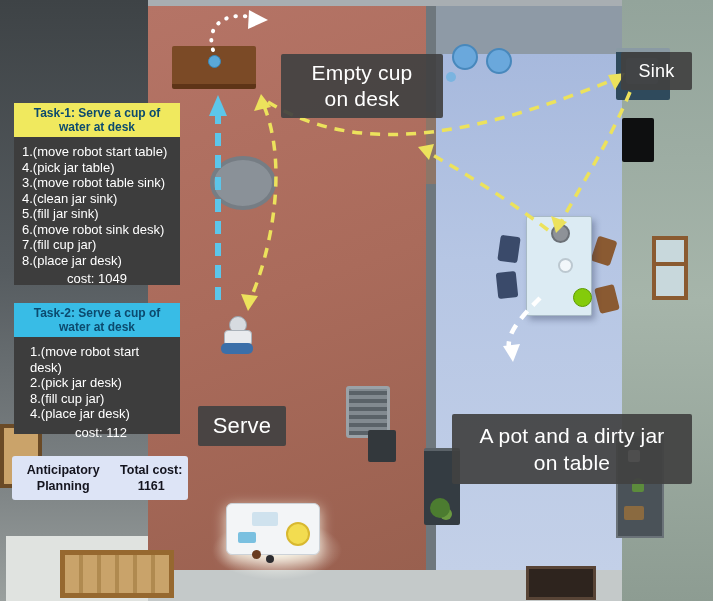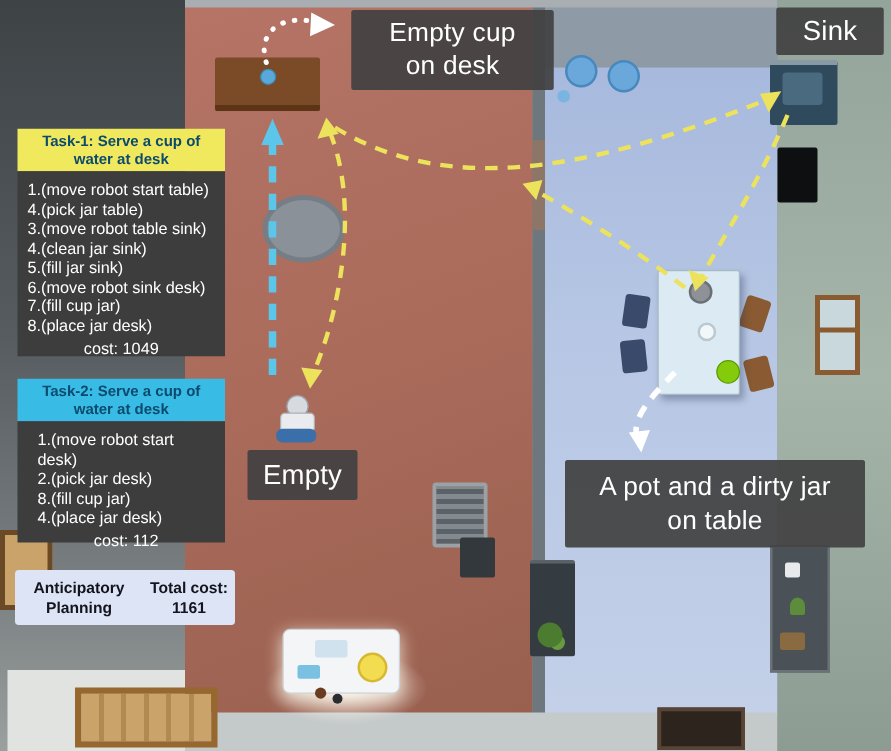--- a/index.html
+++ b/index.html
@@ -67,24 +67,24 @@
   .plant{left:430px;top:498px;width:20px;height:20px;border-radius:50%;background:#4c7c30;box-shadow:6px 6px 0 -4px #6a9a40;}
   .cab-right{left:616px;top:436px;width:44px;height:98px;background:#4a5258;border:2px solid #6a7278;}
   .cab-item1{left:628px;top:450px;width:12px;height:12px;background:#e8eaec;border-radius:2px;}
   .cab-item2{left:632px;top:478px;width:12px;height:14px;background:#5c8c3c;border-radius:50% 50% 2px 2px;}
   .cab-item3{left:624px;top:506px;width:20px;height:14px;background:#8a6a40;border-radius:2px;}
   .doormat{left:526px;top:566px;width:64px;height:28px;background:#2e241e;border:3px solid #584436;}
   .frame-left{left:0;top:424px;width:34px;height:56px;background:#caa36a;border:4px solid #6a4a26;}
   
   svg.paths{left:0;top:0;width:713px;height:601px;pointer-events:none;}
   .label-dark{background:rgba(66,66,66,.93);color:#fff;display:flex;align-items:center;justify-content:center;
-    text-align:center;border-radius:2px;letter-spacing:.2px;}
+    text-align:center;border-radius:2px;letter-spacing:.2px;margin-top:46px;}
   .lbl-empty{left:281px;top:8px;width:162px;height:64px;font-size:21px;line-height:26px;}
   .lbl-empty .inner{width:124px;}
-  .lbl-sink{left:621px;top:6px;width:86px;height:38px;font-size:22px;}
+  .lbl-sink{left:621px;top:6px;width:71px;height:38px;font-size:18px;}
   .lbl-start{left:198px;top:360px;width:88px;height:40px;font-size:22px;}
   .lbl-pot{left:452px;top:368px;width:240px;height:70px;font-size:21px;line-height:27px;}
   .lbl-pot .inner{width:210px;}
   
   .panel-header{width:166px;display:flex;align-items:center;justify-content:center;text-align:center;
     font-weight:bold;font-size:12px;line-height:14px;color:#0c4a6e;padding:6px 4px;box-sizing:border-box;}
   .ph1{left:14px;top:103px;height:34px;background:#f0e95e;}
   .ph2{left:14px;top:303px;height:34px;background:#38bce6;}
   .panel-body{width:166px;background:#3d3d3d;color:#fff;font-size:13px;line-height:15.5px;
     padding:7px 8px;box-sizing:border-box;}
@@ -182,21 +182,21 @@
     </g>
   </svg>
 
   <div class="abs label-dark lbl-empty">
     <div class="inner">Empty cup on desk</div>
   </div>
   <div class="abs label-dark lbl-sink">
     <span>Sink</span>
   </div>
   <div class="abs label-dark lbl-start">
-    <span>Empty</span>
+    <span>Serve</span>
   </div>
   <div class="abs label-dark lbl-pot">
     <div class="inner">A pot and a dirty jar on table</div>
   </div>
 
   <div class="abs panel-header ph1">
     <span>Task-1: Serve a cup of water at desk</span>
   </div>
   <div class="abs panel-body pb1">
     <div>1.(move robot start table)</div>

